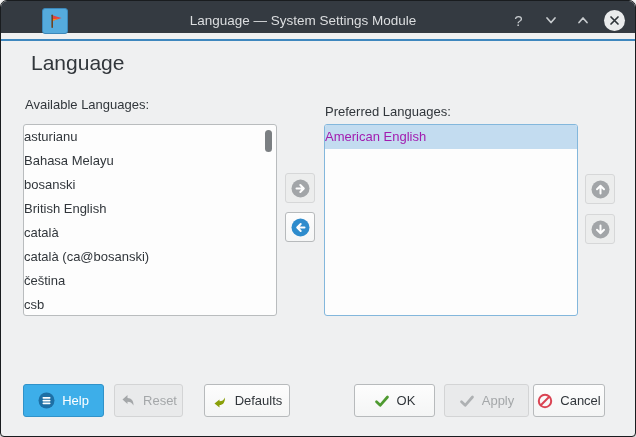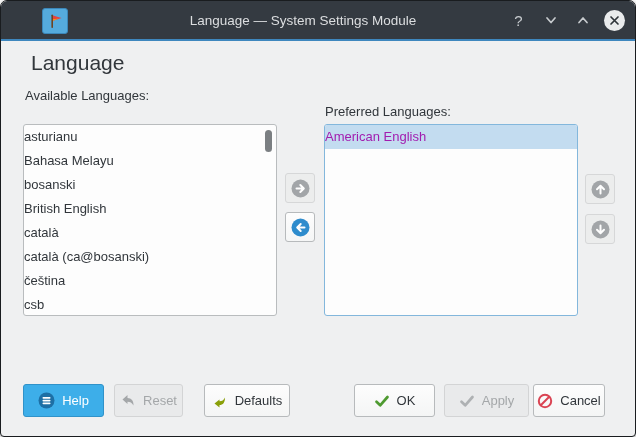--- a/index.html
+++ b/index.html
@@ -4,21 +4,21 @@
 <style>
   html,body{margin:0;padding:0;background:#ffffff;font-family:"Liberation Sans",sans-serif;}
   .window{
     position:relative;width:634px;height:435px;margin:0 auto;
     background:#eff0f1;border:1px solid #191c1f;
     border-radius:7px 7px 4px 4px;overflow:hidden;
     box-shadow:0 1px 4px rgba(0,0,0,.35);
   }
   
   .titlebar{
-    position:absolute;left:0;top:0;right:0;height:38px;
+    position:absolute;left:0;top:0;right:0;height:32px;
     background:#343a41;display:flex;align-items:center;
   }
   .accent-line{position:absolute;left:0;top:38px;right:0;height:2px;background:#3e87be;}
   .app-icon{
     position:absolute;left:41px;top:7px;width:24px;height:24px;border-radius:3px;
     background:#55abdd;border:1px solid #3c87b9;display:flex;align-items:center;justify-content:center;
   }
   .tb-title{
     position:absolute;left:90px;right:120px;top:0;height:38px;
     display:flex;align-items:center;justify-content:center;
@@ -26,21 +26,21 @@
   }
   .tb-controls{
     position:absolute;right:10px;top:0;height:38px;display:flex;align-items:center;gap:11px;
   }
   .tb-btn{width:21px;height:21px;display:flex;align-items:center;justify-content:center;
     color:#c7cbce;font-size:15px;cursor:default;background:none;border:none;padding:0;}
   .tb-close{width:21px;height:21px;border-radius:50%;background:#e9ebec;display:flex;align-items:center;justify-content:center;border:none;padding:0;}
   
   .heading{position:absolute;left:30px;top:50px;font-size:21px;color:#31363b;font-weight:400;}
   .field-label{position:absolute;font-size:13px;color:#31363b;}
-  .lbl-available{left:24px;top:87px;}
+  .lbl-available{left:24px;top:96px;}
   .lbl-preferred{left:324px;top:103px;}
   .listbox{
     position:absolute;top:123px;width:252px;height:190px;background:#fdfdfd;
     border:1px solid #b9bcbe;border-radius:3px;overflow:hidden;
   }
   .list-available{left:22px;}
   .list-preferred{left:323px;border-color:#83b7dc;}
   .list-item{
     height:24px;line-height:24px;padding-left:0;font-size:13px;color:#31363b;
     white-space:nowrap;

